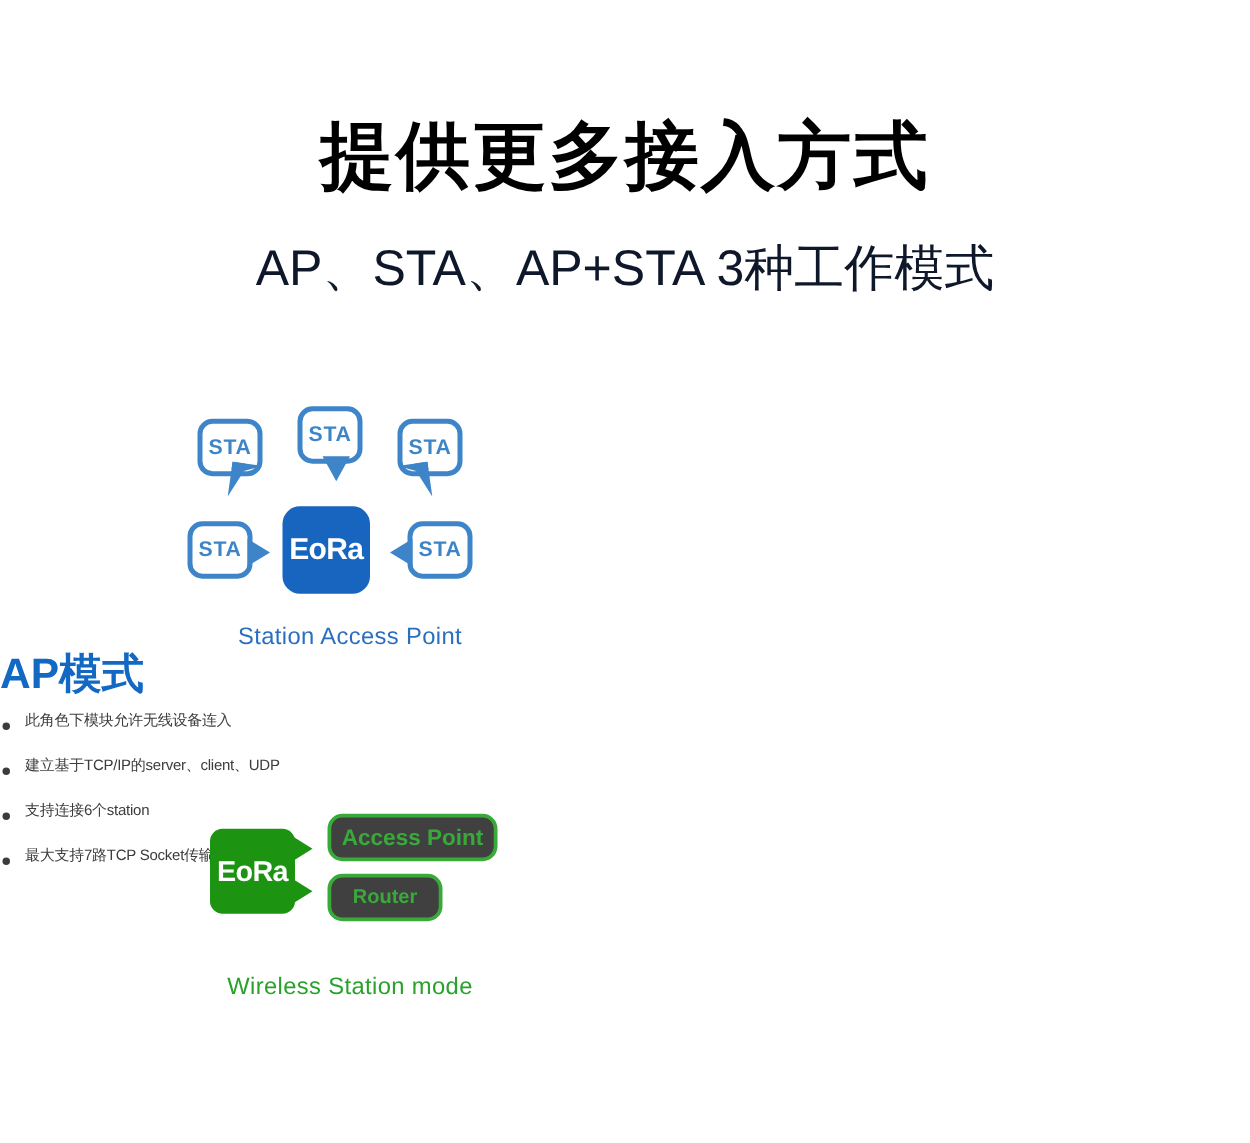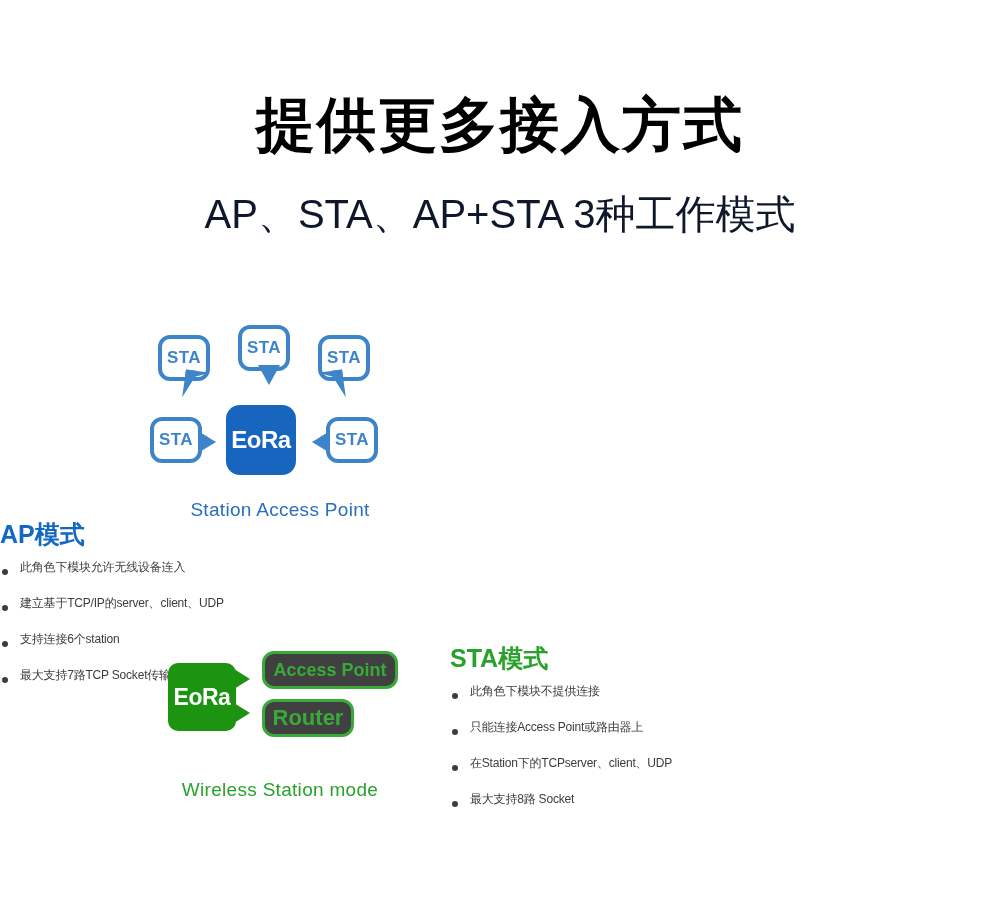--- a/index.html
+++ b/index.html
@@ -53,21 +53,21 @@
     margin-left: 150px;
     flex: 0 0 auto;
     position: relative;
   }
   .text-col {
     flex: 1 1 auto;
     padding-left: 0px;
   }
 
   .mode-heading {
-    font-size: 25px;
+    font-size: 34px;
     font-weight: bold;
     margin: 0 0 12px 0;
     line-height: 1.1;
     letter-spacing: 0px;
   }
   .mode-heading.ap { color: #1268c3; }
   .mode-heading.sta { color: #28a22a; }
 
   .bullets {
     list-style: none;
@@ -242,21 +242,21 @@
     top: 6px;
     width: 136px;
     height: 38px;
     font-size: 18px;
   }
   .pill-router {
     left: 112px;
     top: 54px;
     width: 92px;
     height: 38px;
-    font-size: 22px;
+    font-size: 16px;
   }
 </style>
 </head>
 <body>
 
 <div class="header">
   <h1 class="main-title">提供更多接入方式</h1>
   <h2 class="sub-title">AP、STA、AP+STA 3种工作模式</h2>
 </div>
 
@@ -316,22 +316,13 @@
       <span class="eora-tail eora-tail-1"></span>
       <span class="eora-tail eora-tail-2"></span>
 
       <div class="green-pill pill-ap">Access Point</div>
       <div class="green-pill pill-router">Router</div>
     </div>
 
     <div class="diagram-caption green">Wireless Station mode</div>
   </div>
 
-  <div class="text-col">
-    <div class="mode-heading sta">STA模式</div>
-    <ul class="bullets">
-      <li>此角色下模块不提供连接</li>
-      <li>只能连接Access Point或路由器上</li>
-      <li>在Station下的TCPserver、client、UDP</li>
-      <li>最大支持8路 Socket</li>
-    </ul>
-  </div>
 </div>
 
 </body></html>

